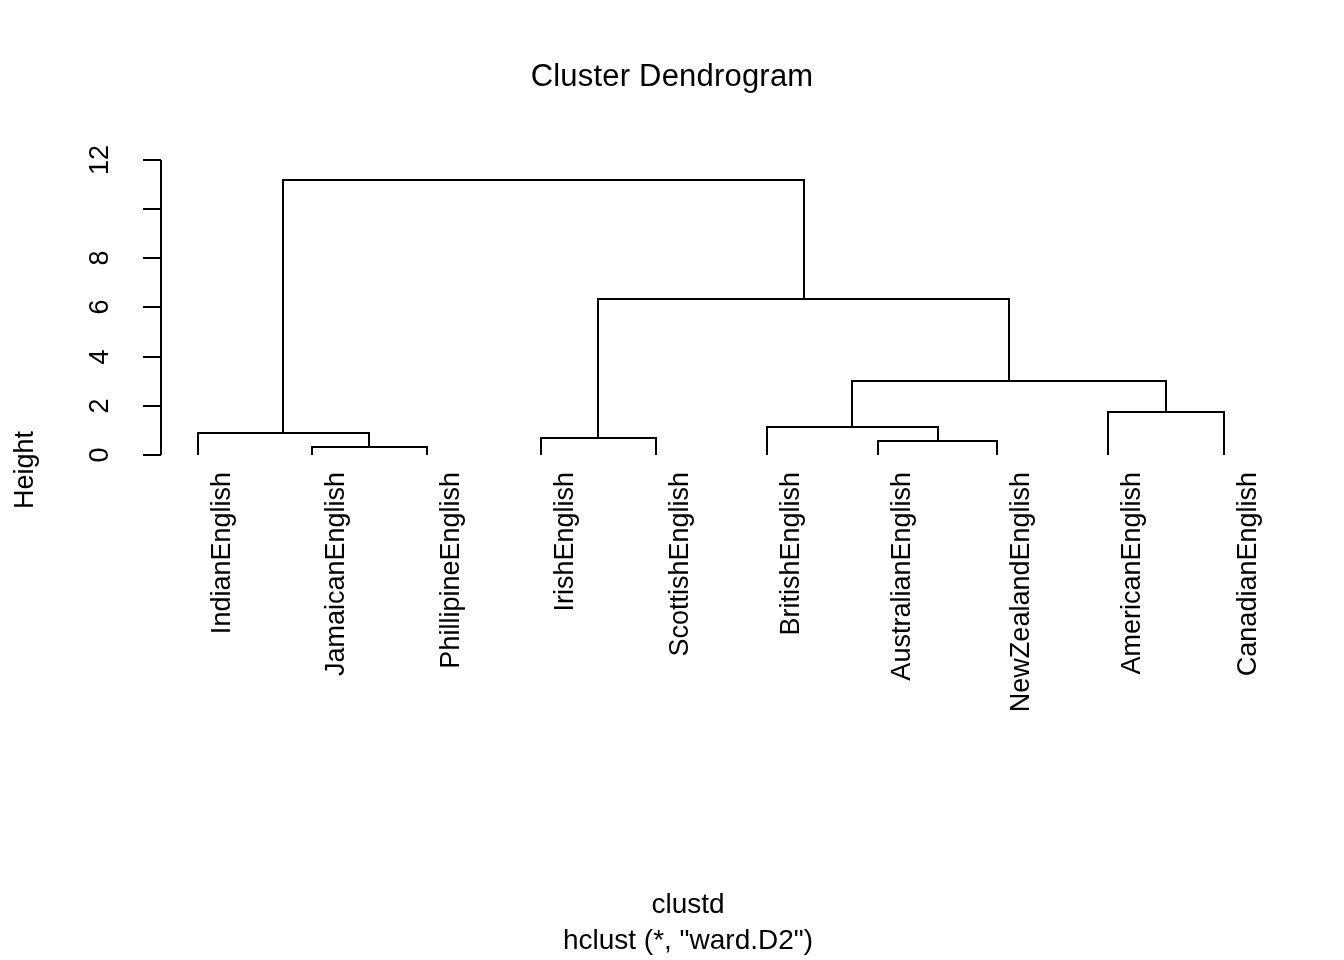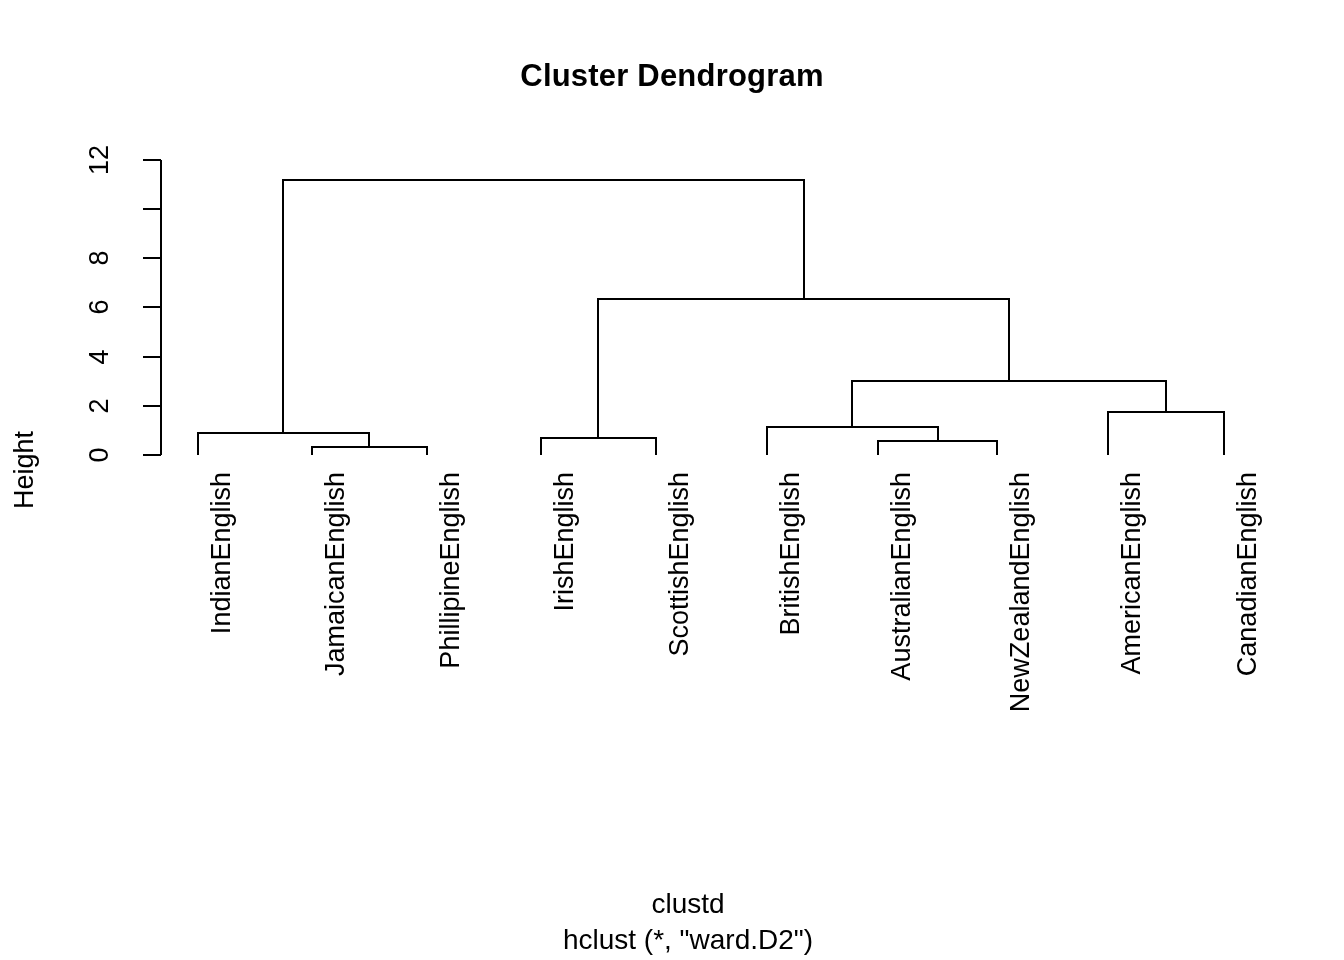--- a/index.html
+++ b/index.html
@@ -21,21 +21,21 @@
     width: 1344px;
     height: 960px;
   }
   .plot-title {
     position: absolute;
     left: 0;
     top: 58px;
     width: 1344px;
     text-align: center;
     font-size: 31px;
-    font-weight: bold;
+    font-weight: normal;
     letter-spacing: 0.2px;
     line-height: 36px;
   }
   .y-axis-label {
     position: absolute;
     left: 2px;
     top: 380px;
     width: 44px;
     height: 180px;
     display: flex;

